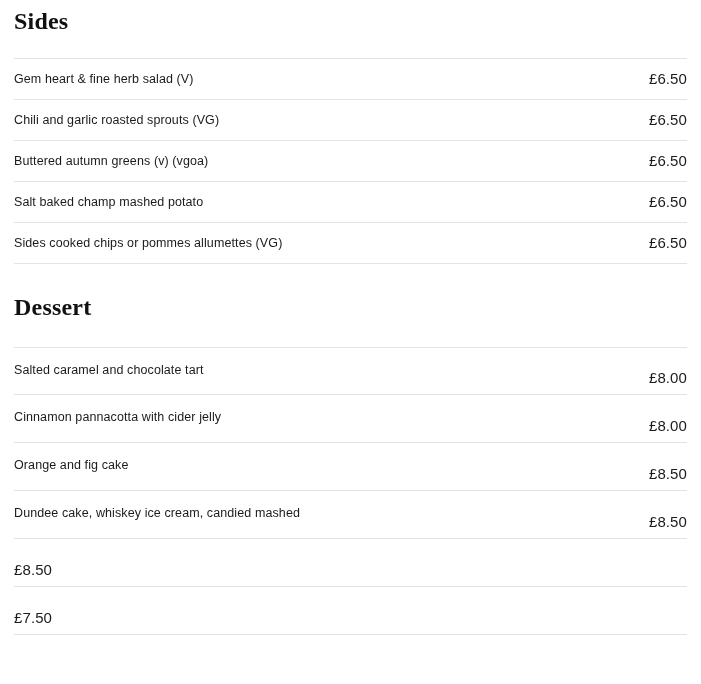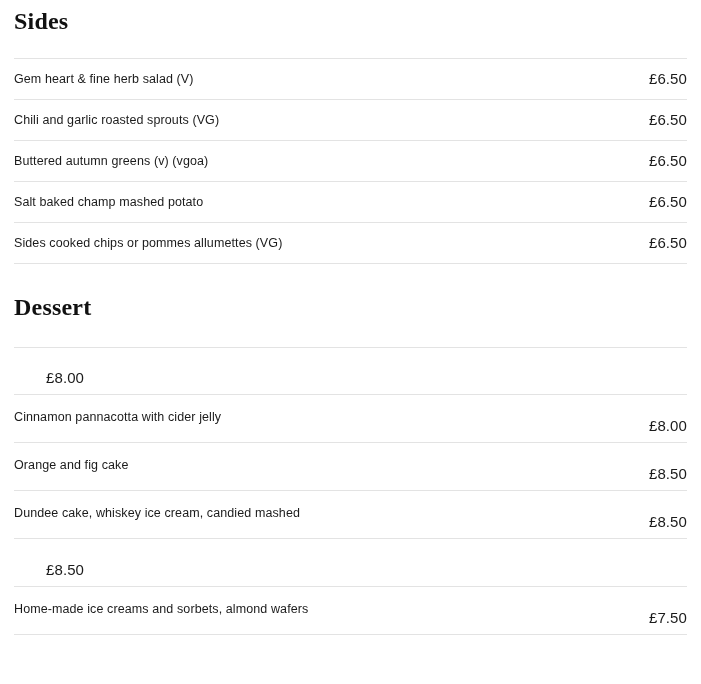--- a/index.html
+++ b/index.html
@@ -72,21 +72,21 @@
     line-height: 16px;
     color: #1b1b1b;
     letter-spacing: 0.1px;
     flex: 0 0 auto;
     text-align: right;
     white-space: nowrap;
     align-self: flex-end;
     padding-bottom: 1px;
   }
   .section-sides .item-price { align-self: baseline; }
-  .section-dessert .item-price { position: relative; top: 7px; margin-left: 32px; }
+  .section-dessert .item-price { position: relative; top: 7px; }
   .section-dessert .item { min-height: 48px; padding-top: 14px; padding-bottom: 14px; }
   .section-dessert .items { margin-top: 26px; }
 </style>
 </head>
 <body>
 
 <div class="menu">
 
   <section class="section section-sides">
     <h2 class="section-title">Sides</h2>
@@ -118,20 +118,21 @@
       </div>
 
     </div>
   </section>
 
   <section class="section section-dessert">
     <h2 class="section-title">Dessert</h2>
     <div class="items">
 
       <div class="item">
+        <span class="item-name">Salted caramel and chocolate tart</span>
         <span class="item-price">£8.00</span>
       </div>
 
       <div class="item">
         <span class="item-name">Cinnamon pannacotta with cider jelly</span>
         <span class="item-price">£8.00</span>
       </div>
 
       <div class="item">
         <span class="item-name">Orange and fig cake</span>
@@ -141,20 +142,19 @@
       <div class="item">
         <span class="item-name">Dundee cake, whiskey ice cream, candied mashed</span>
         <span class="item-price">£8.50</span>
       </div>
 
       <div class="item">
         <span class="item-price">£8.50</span>
       </div>
 
       <div class="item">
-        <span class="item-name">Home-made ice creams and sorbets, almond wafers</span>
         <span class="item-price">£7.50</span>
       </div>
 
     </div>
   </section>
 
 </div>
 
 </body></html>

